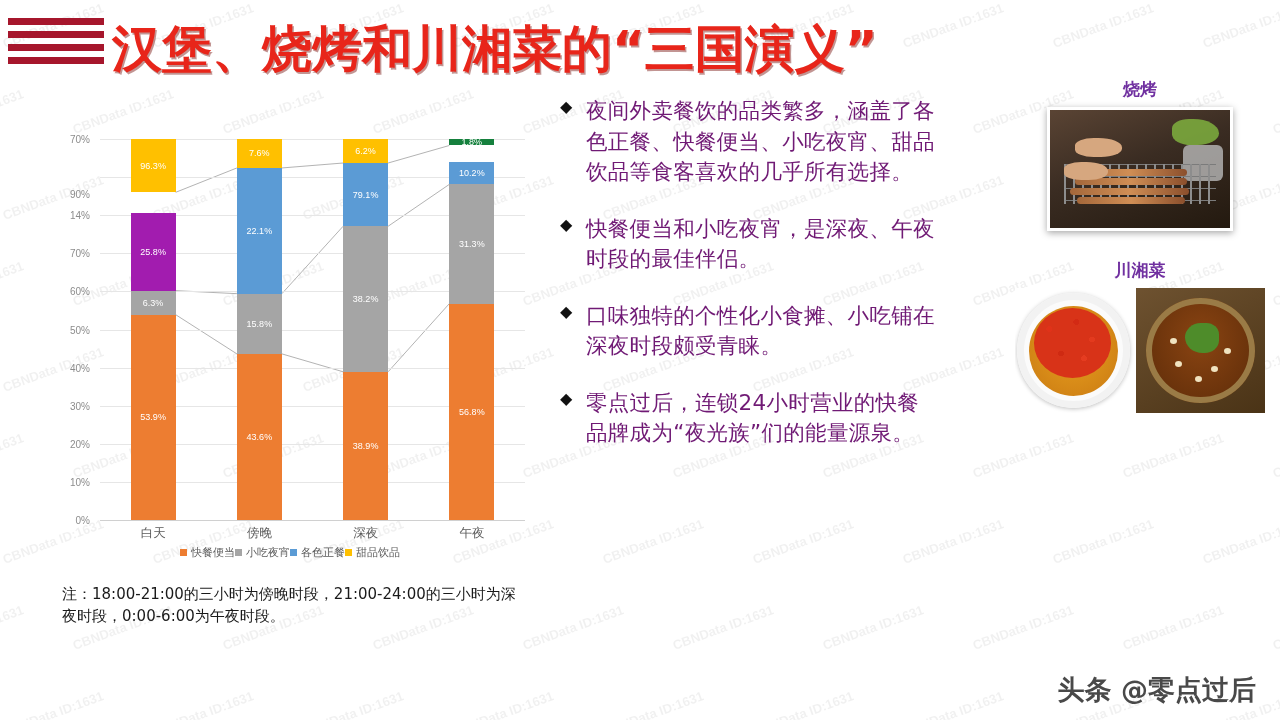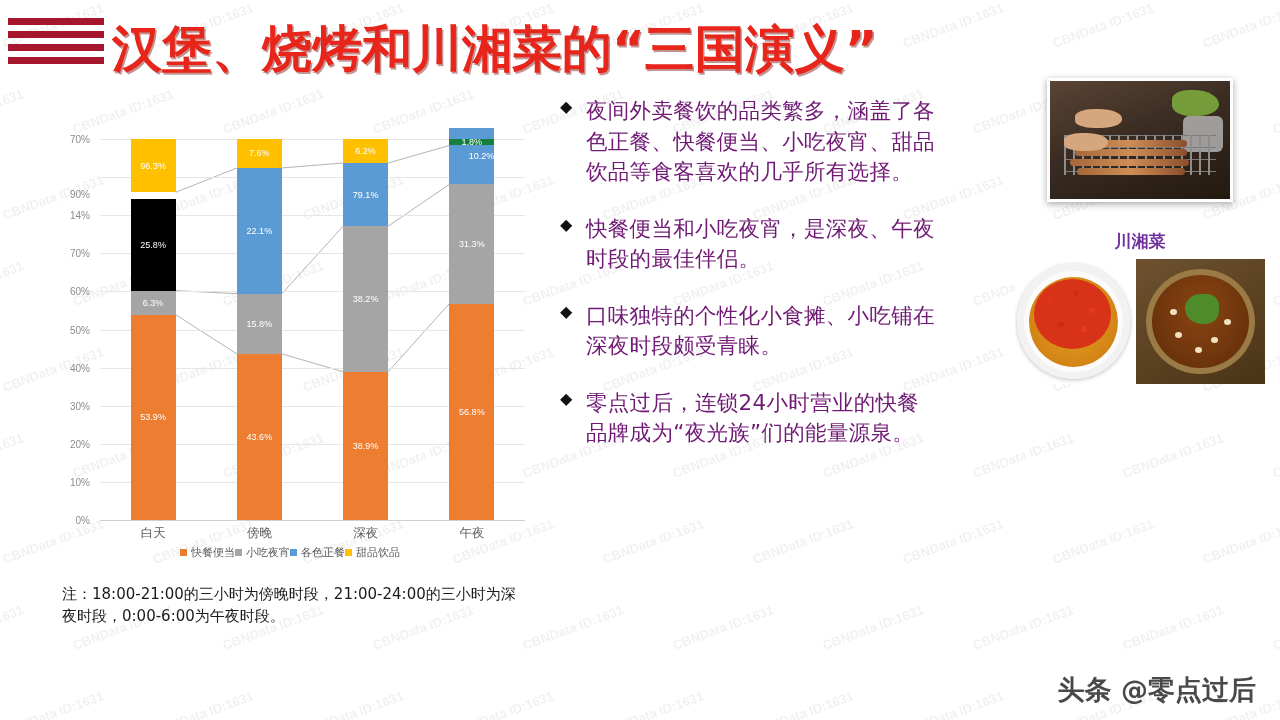--- a/index.html
+++ b/index.html
@@ -284,21 +284,21 @@
       <div class="grid-line" style="top: 304.8px;"></div>
       <div class="grid-line" style="top: 342.9px;"></div>
       <div class="axis-base" style="top: 381px;"></div>
       <div class="bar-col" style="left: 30.625px;">
         <div class="seg" style="bottom: 0px; height: 205.359px; background: rgb(237, 125, 49);">
           <span>53.9%</span>
         </div>
         <div class="seg" style="bottom: 205.359px; height: 24.003px; background: rgb(165, 165, 165);">
           <span>6.3%</span>
         </div>
-        <div class="seg" style="bottom: 229.362px; height: 92px; background: #000000;">
+        <div class="seg" style="bottom: 229.362px; height: 78px; background: #a21caf;">
           <span>25.8%</span>
         </div>
         <div class="seg" style="bottom: 327.66px; height: 53.34px; background: rgb(255, 192, 0);">
           <span>96.3%</span>
         </div>
       </div>
       <div class="xlab" style="left: -3.875px;">白天</div>
       <div class="bar-col" style="left: 136.875px;">
         <div class="seg" style="bottom: 0px; height: 166.116px; background: rgb(237, 125, 49);">
           <span>43.6%</span>
@@ -329,21 +329,21 @@
         </div>
       </div>
       <div class="xlab" style="left: 208.625px;">深夜</div>
       <div class="bar-col" style="left: 349.375px;">
         <div class="seg" style="bottom: 0px; height: 216.408px; background: rgb(237, 125, 49);">
           <span>56.8%</span>
         </div>
         <div class="seg" style="bottom: 216.408px; height: 119.253px; background: rgb(165, 165, 165);">
           <span>31.3%</span>
         </div>
-        <div class="seg" style="bottom: 335.661px; height: 56px; background: rgb(91, 155, 213); justify-content: flex-end;">
+        <div class="seg" style="bottom: 335.661px; height: 22px; background: rgb(91, 155, 213);">
           <span>10.2%</span>
         </div>
         <div class="seg" style="bottom: 374.523px; height: 6.858px; background: #15803d;">
           <span>1.8%</span>
         </div>
       </div>
       <div class="xlab" style="left: 314.875px;">午夜</div>
     </div>
   <div id="legend">
       <div class="legend-item">
@@ -382,20 +382,21 @@
     <div class="bullet">
       <div class="bullet-marker">◆</div>
       <div class="bullet-text">零点过后，连锁24小时营业的快餐品牌成为“夜光族”们的能量源泉。</div>
     </div>
   </div>
 
 <div id="photo-column">
 
 
   <div style="margin-top:22px">
+    <div class="photo-label">烧烤</div>
     <div class="photo-frame shot-bbq">
       <div class="bbq">
         <div class="greens"></div>
         <div class="pot"></div>
         <div class="grill"></div>
         <div class="skewer" style="left:12%;top:50%;width:64%"></div>
         <div class="skewer" style="left:14%;top:58%;width:62%"></div>
         <div class="skewer" style="left:11%;top:66%;width:66%"></div>
         <div class="skewer" style="left:15%;top:74%;width:60%"></div>
         <div class="hand" style="left:14%;top:24%;width:26%;height:16%"></div>

